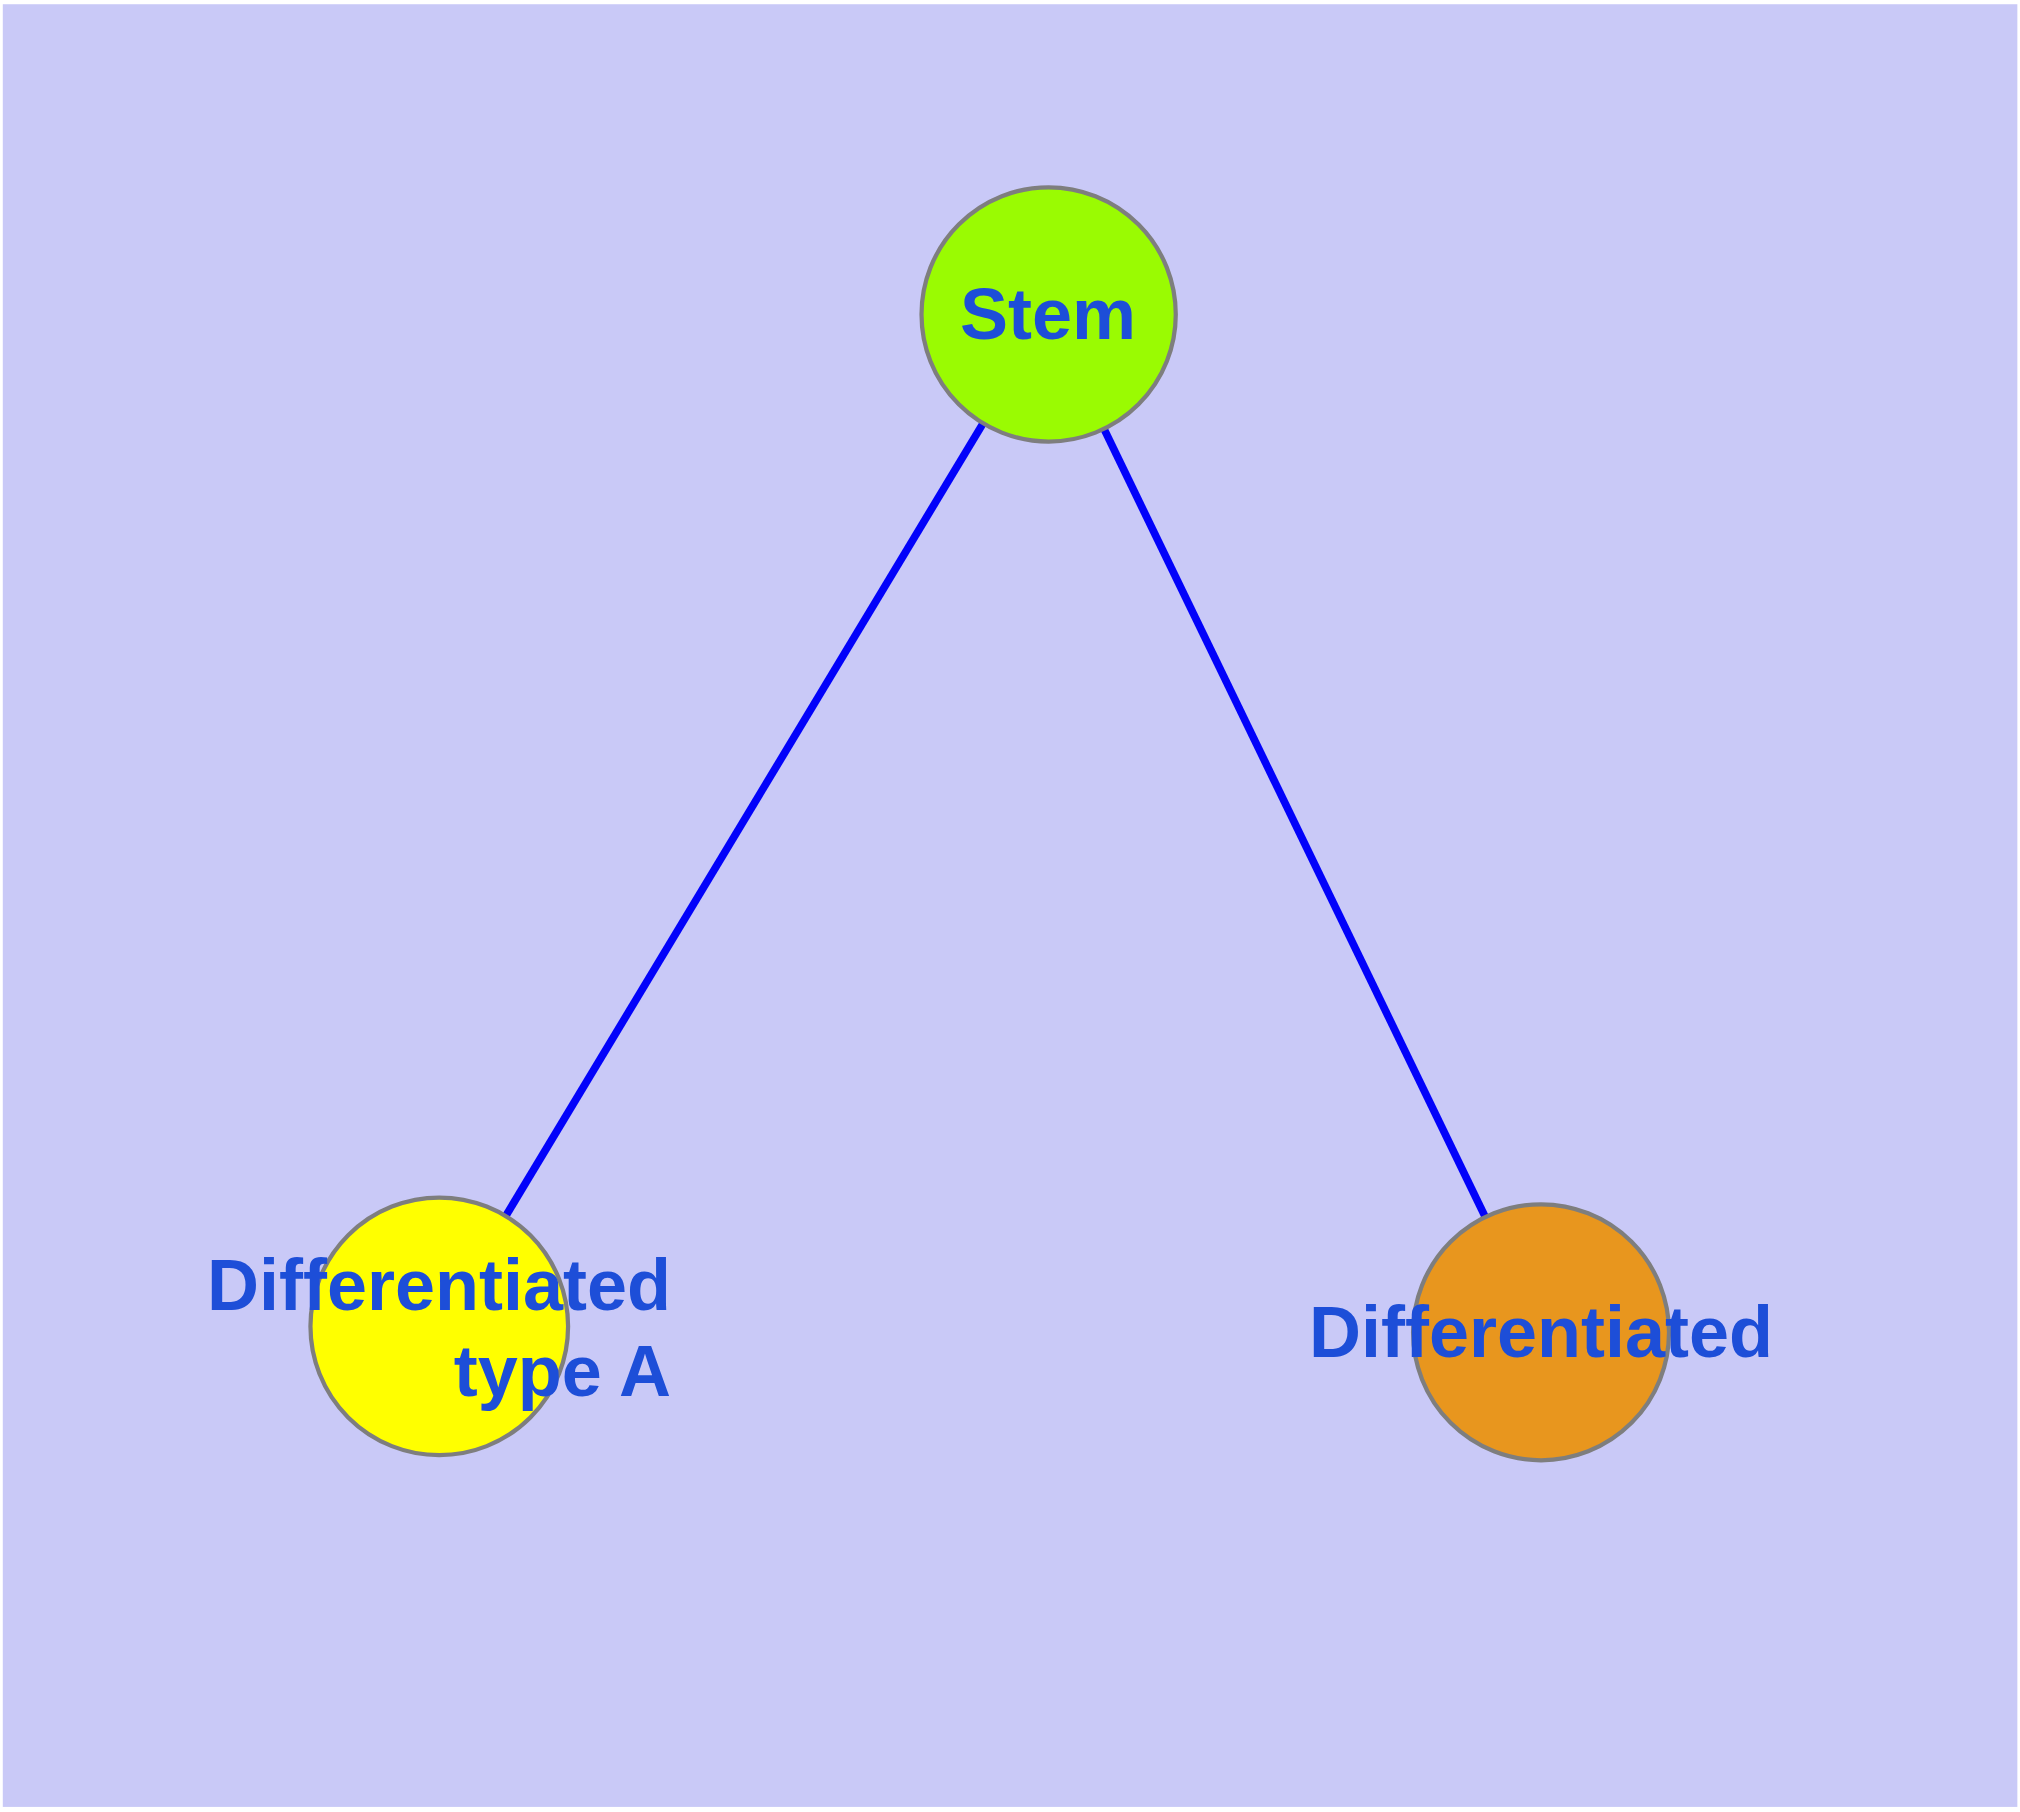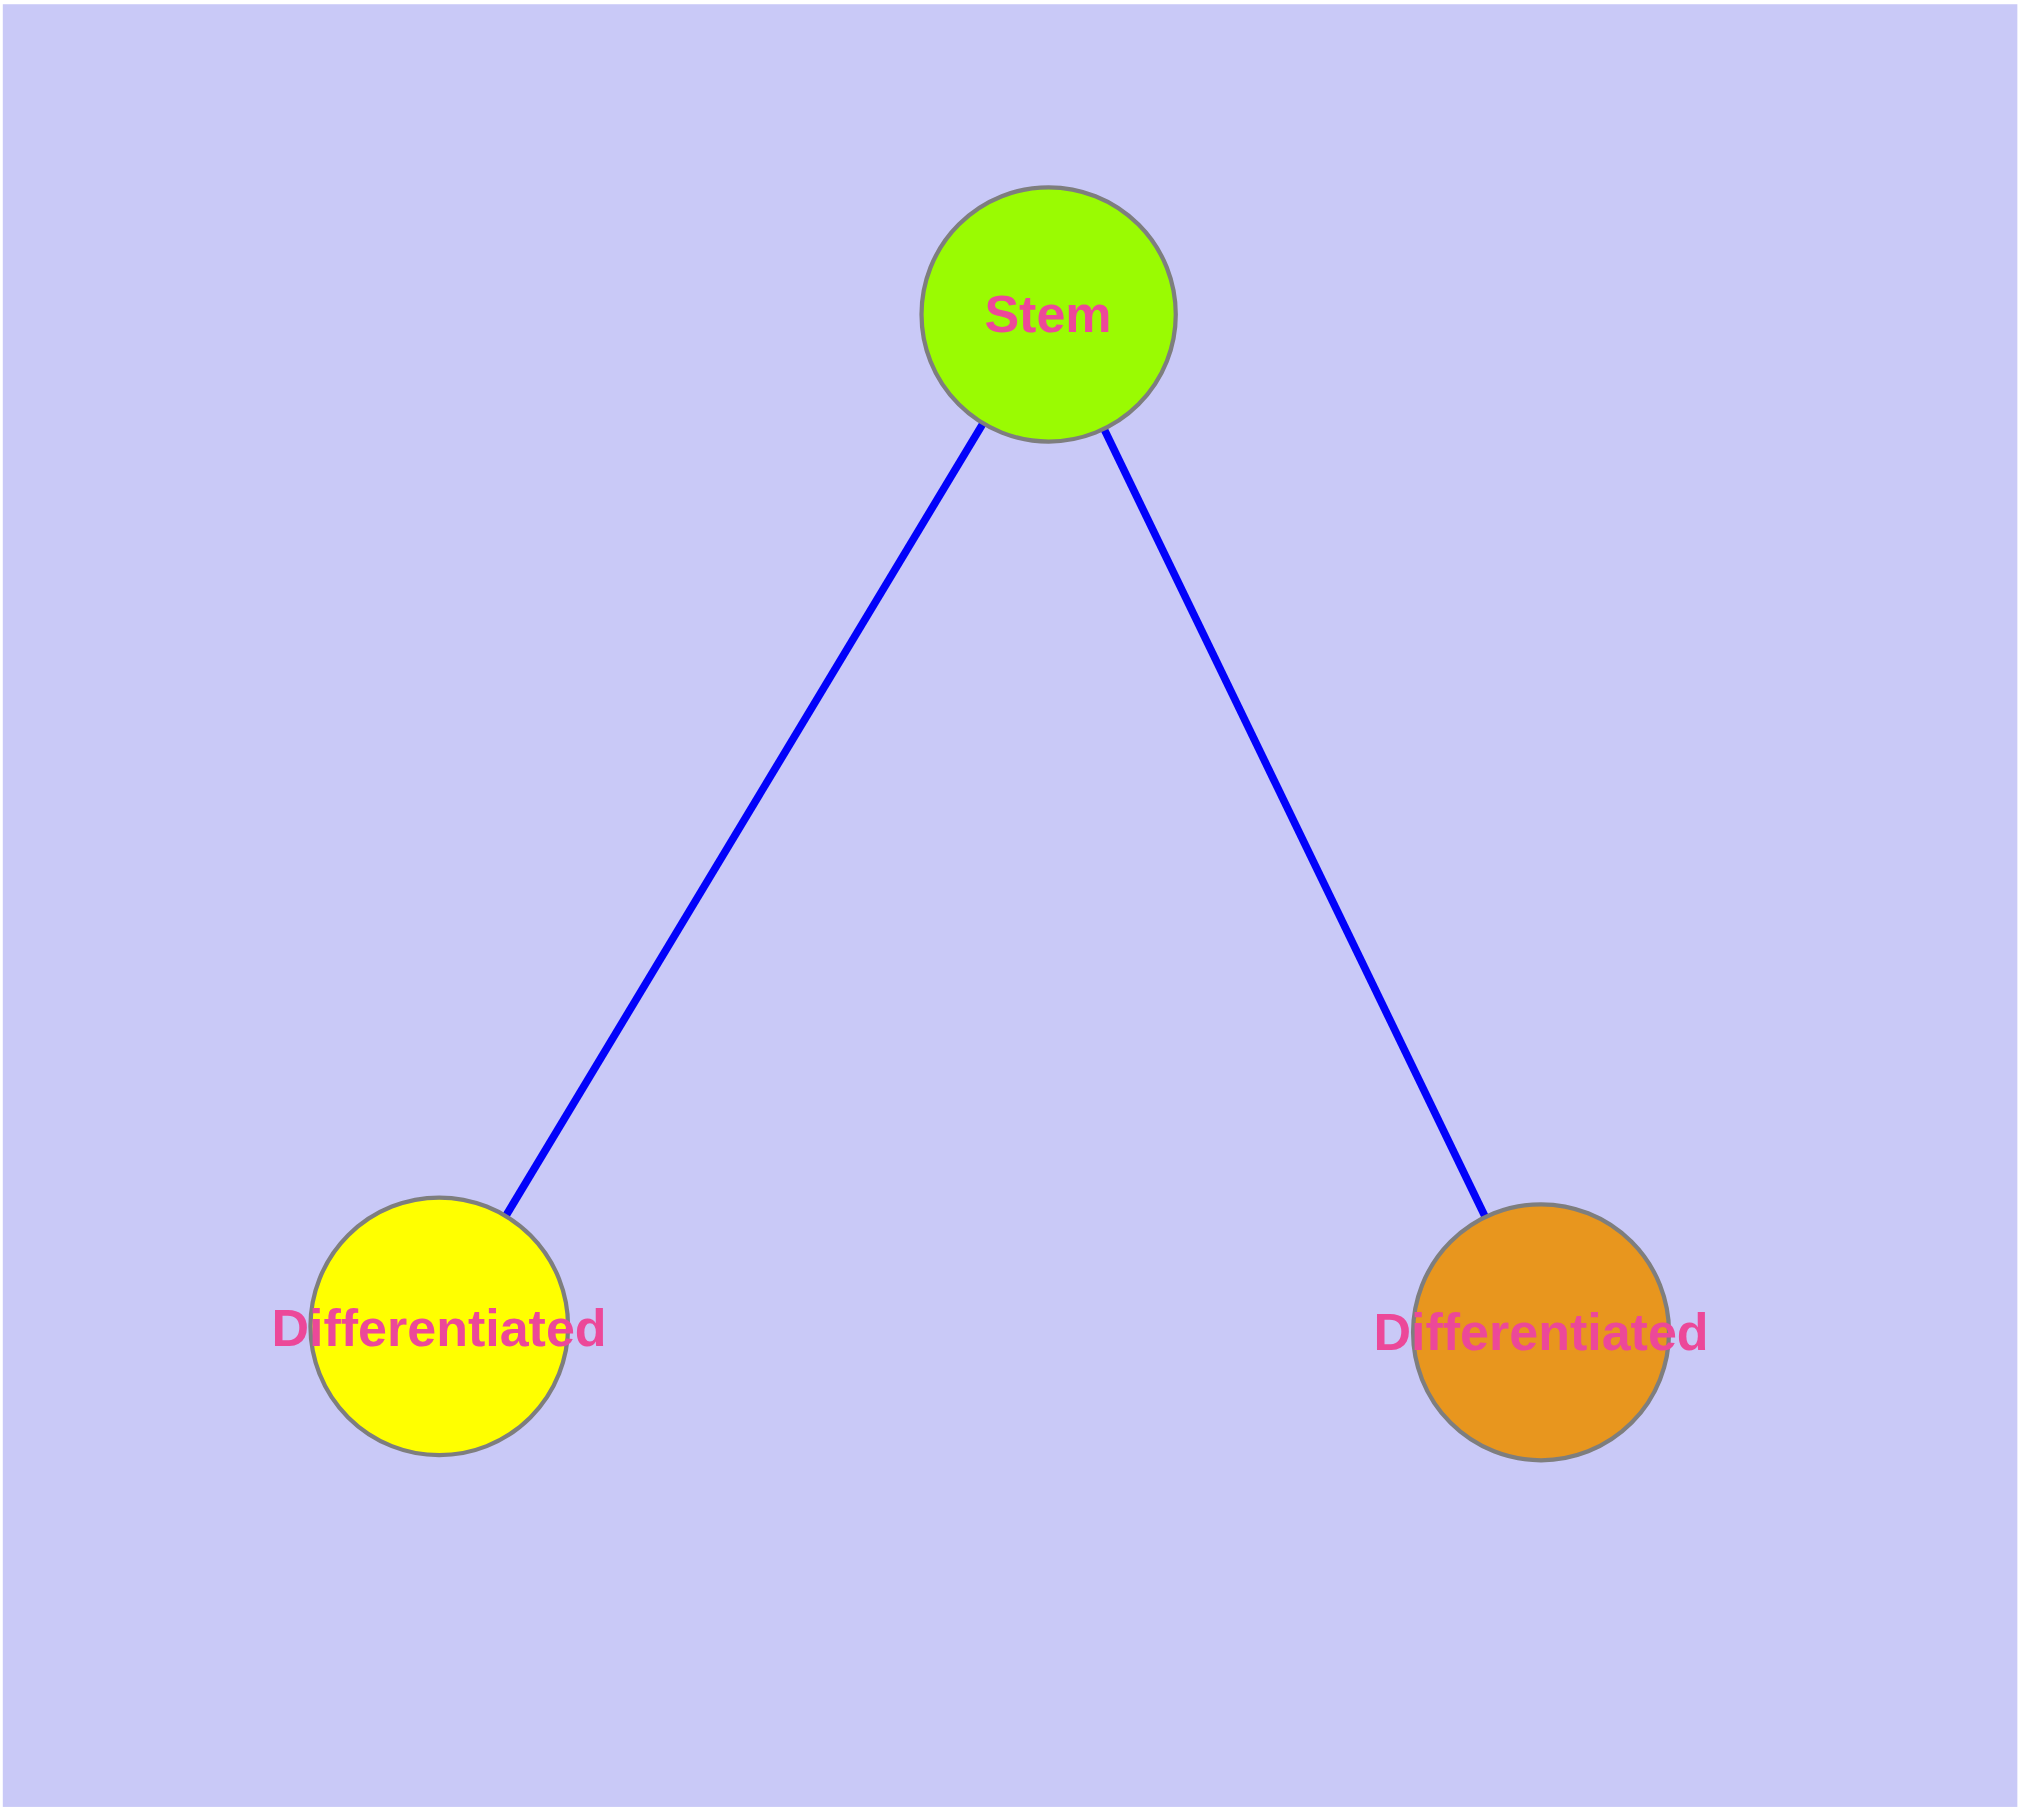--- a/index.html
+++ b/index.html
@@ -20,23 +20,23 @@
     position: absolute;
     left: 0;
     top: 0;
     display: block;
   }
   .node-label {
     position: absolute;
     transform: translate(-50%, -50%);
     font-family: "Liberation Sans", sans-serif;
     font-weight: 700;
-    font-size: 52px;
+    font-size: 72px;
     line-height: 1.2;
-    color: #ec4899;
+    color: #1d4ed8;
     text-align: right;
     white-space: nowrap;
     z-index: 2;
   }
 </style>
 </head>
 <body>
 
 <div class="canvas">
 
@@ -49,20 +49,21 @@
 
     <circle cx="1237" cy="371" r="150" stroke-width="5" fill="#9AFB02" stroke="#7E7E7E"></circle>
     <circle cx="518" cy="1565" r="152" stroke-width="5" fill="#FFFF00" stroke="#7E7E7E"></circle>
     <circle cx="1818" cy="1572" r="151" stroke-width="5" fill="#E8961E" stroke="#7E7E7E"></circle>
   </svg>
 
   <div class="node-label" style="left: 1048px; top: 314px;">Stem</div>
 
   <div class="node-label" style="left: 439px; top: 1328px;">
     <div>Differentiated</div>
+    <div>type A</div>
   </div>
 
   <div class="node-label" style="left: 1541px; top: 1332px;">
     <div>Differentiated</div>
   </div>
 
 </div>
 
 
 </body></html>

